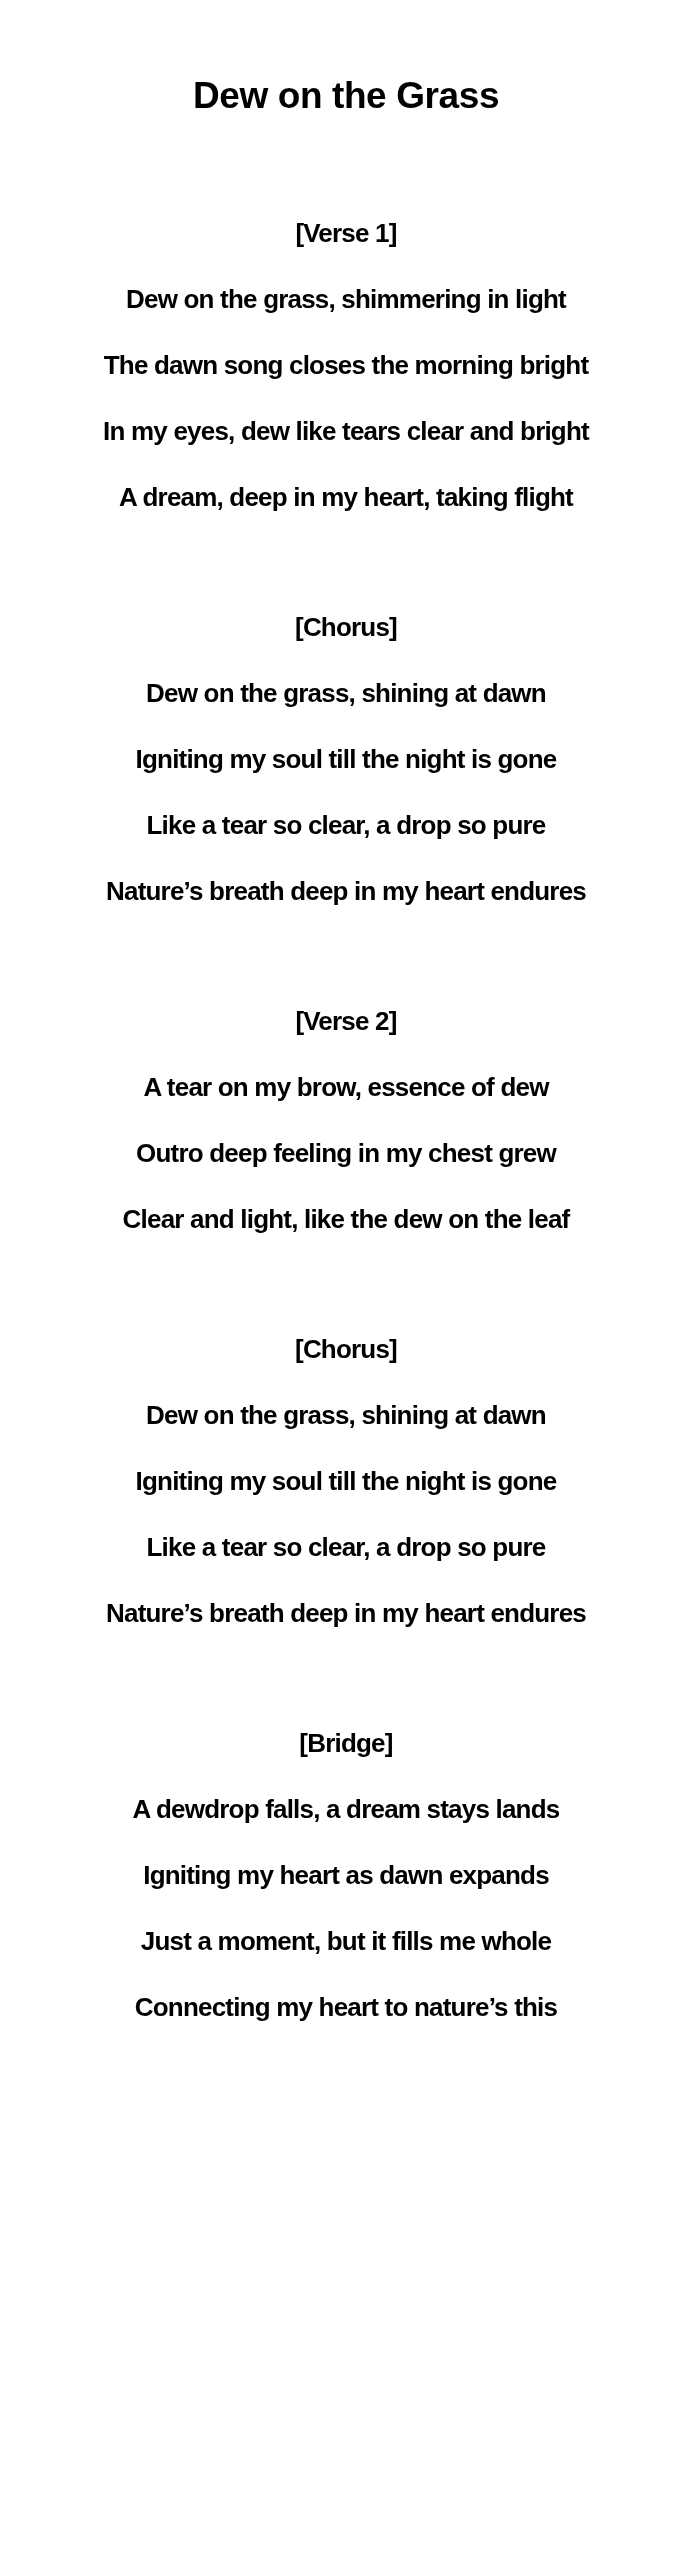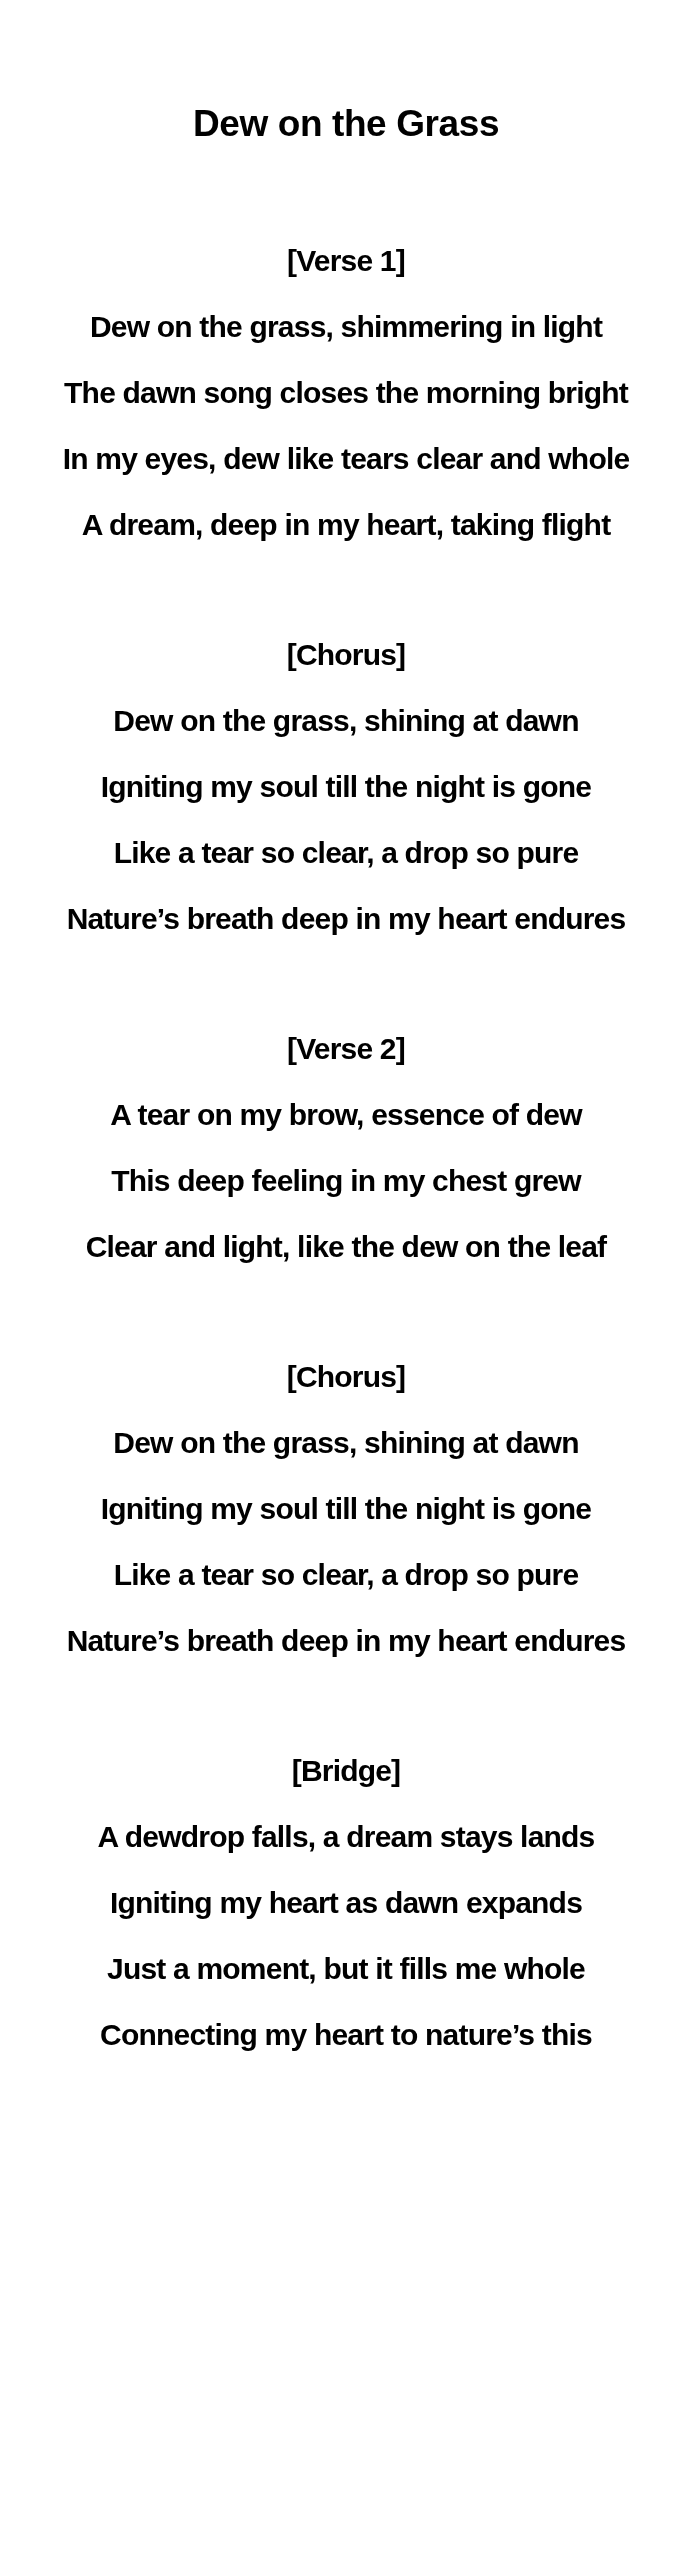--- a/index.html
+++ b/index.html
@@ -9,69 +9,69 @@
   }
   body {
     width: 692px;
     height: 2576px;
     overflow: hidden;
     font-family: "Liberation Sans", "DejaVu Sans", sans-serif;
     color: #000000;
   }
   .page {
     width: 692px;
-    padding-top: 66px;
+    padding-top: 38px;
     text-align: center;
     box-sizing: border-box;
   }
   .song-title {
     font-size: 37px;
     font-weight: 700;
     line-height: 66px;
     letter-spacing: -0.4px;
   }
   .section {
     margin-top: 64px;
   }
   .section.first {
     margin-top: 71px;
   }
   .section-header,
   .lyric-line {
-    font-size: 30px;
+    font-size: 26px;
     font-weight: 700;
     line-height: 66px;
     letter-spacing: -0.8px;
     white-space: nowrap;
   }
 </style>
 </head>
 <body>
 
 <div class="page">
   <h1 class="song-title">Dew on the Grass</h1>
   <div id="sections-root">
       <section class="section first">
         <div class="section-header">[Verse 1]</div>
         <div class="lyric-line">Dew on the grass, shimmering in light</div>
         <div class="lyric-line">The dawn song closes the morning bright</div>
-        <div class="lyric-line">In my eyes, dew like tears clear and whole</div>
+        <div class="lyric-line">In my eyes, dew like tears clear and bright</div>
         <div class="lyric-line">A dream, deep in my heart, taking flight</div>
       </section>
       <section class="section">
         <div class="section-header">[Chorus]</div>
         <div class="lyric-line">Dew on the grass, shining at dawn</div>
         <div class="lyric-line">Igniting my soul till the night is gone</div>
         <div class="lyric-line">Like a tear so clear, a drop so pure</div>
         <div class="lyric-line">Nature’s breath deep in my heart endures</div>
       </section>
       <section class="section">
         <div class="section-header">[Verse 2]</div>
         <div class="lyric-line">A tear on my brow, essence of dew</div>
-        <div class="lyric-line">This deep feeling in my chest grew</div>
+        <div class="lyric-line">Outro deep feeling in my chest grew</div>
         <div class="lyric-line">Clear and light, like the dew on the leaf</div>
       </section>
       <section class="section">
         <div class="section-header">[Chorus]</div>
         <div class="lyric-line">Dew on the grass, shining at dawn</div>
         <div class="lyric-line">Igniting my soul till the night is gone</div>
         <div class="lyric-line">Like a tear so clear, a drop so pure</div>
         <div class="lyric-line">Nature’s breath deep in my heart endures</div>
       </section>
       <section class="section">

